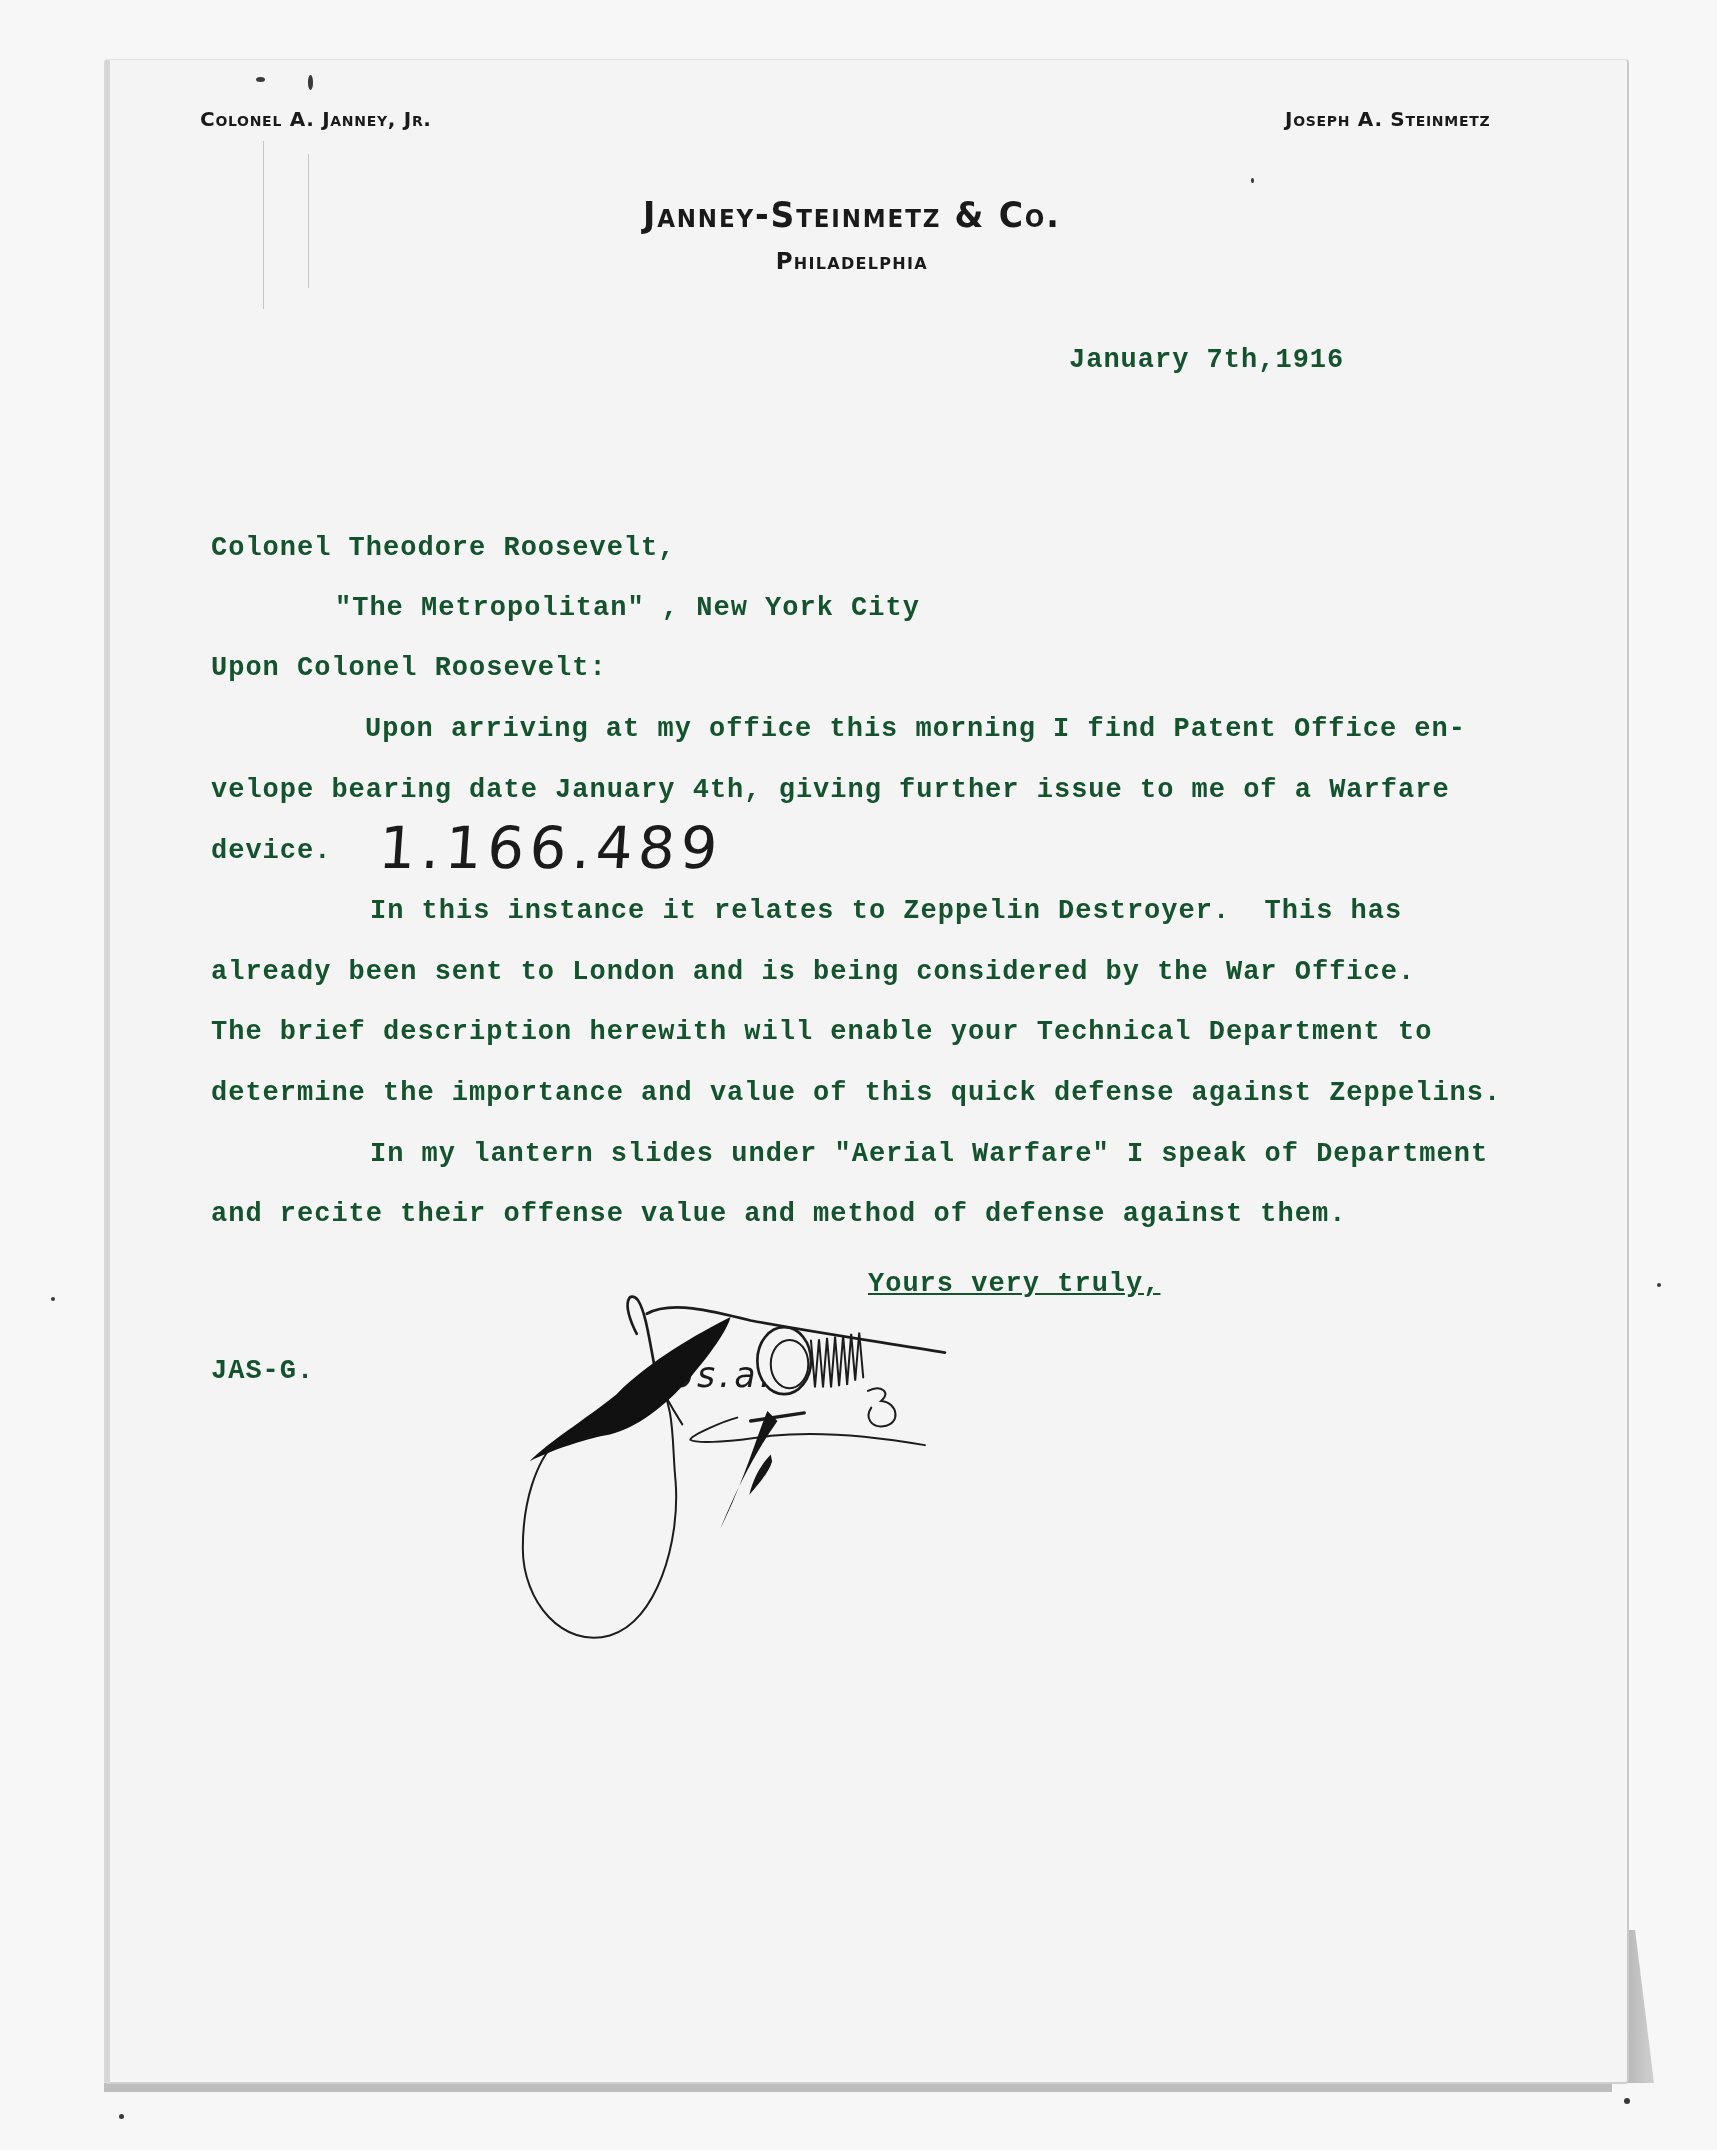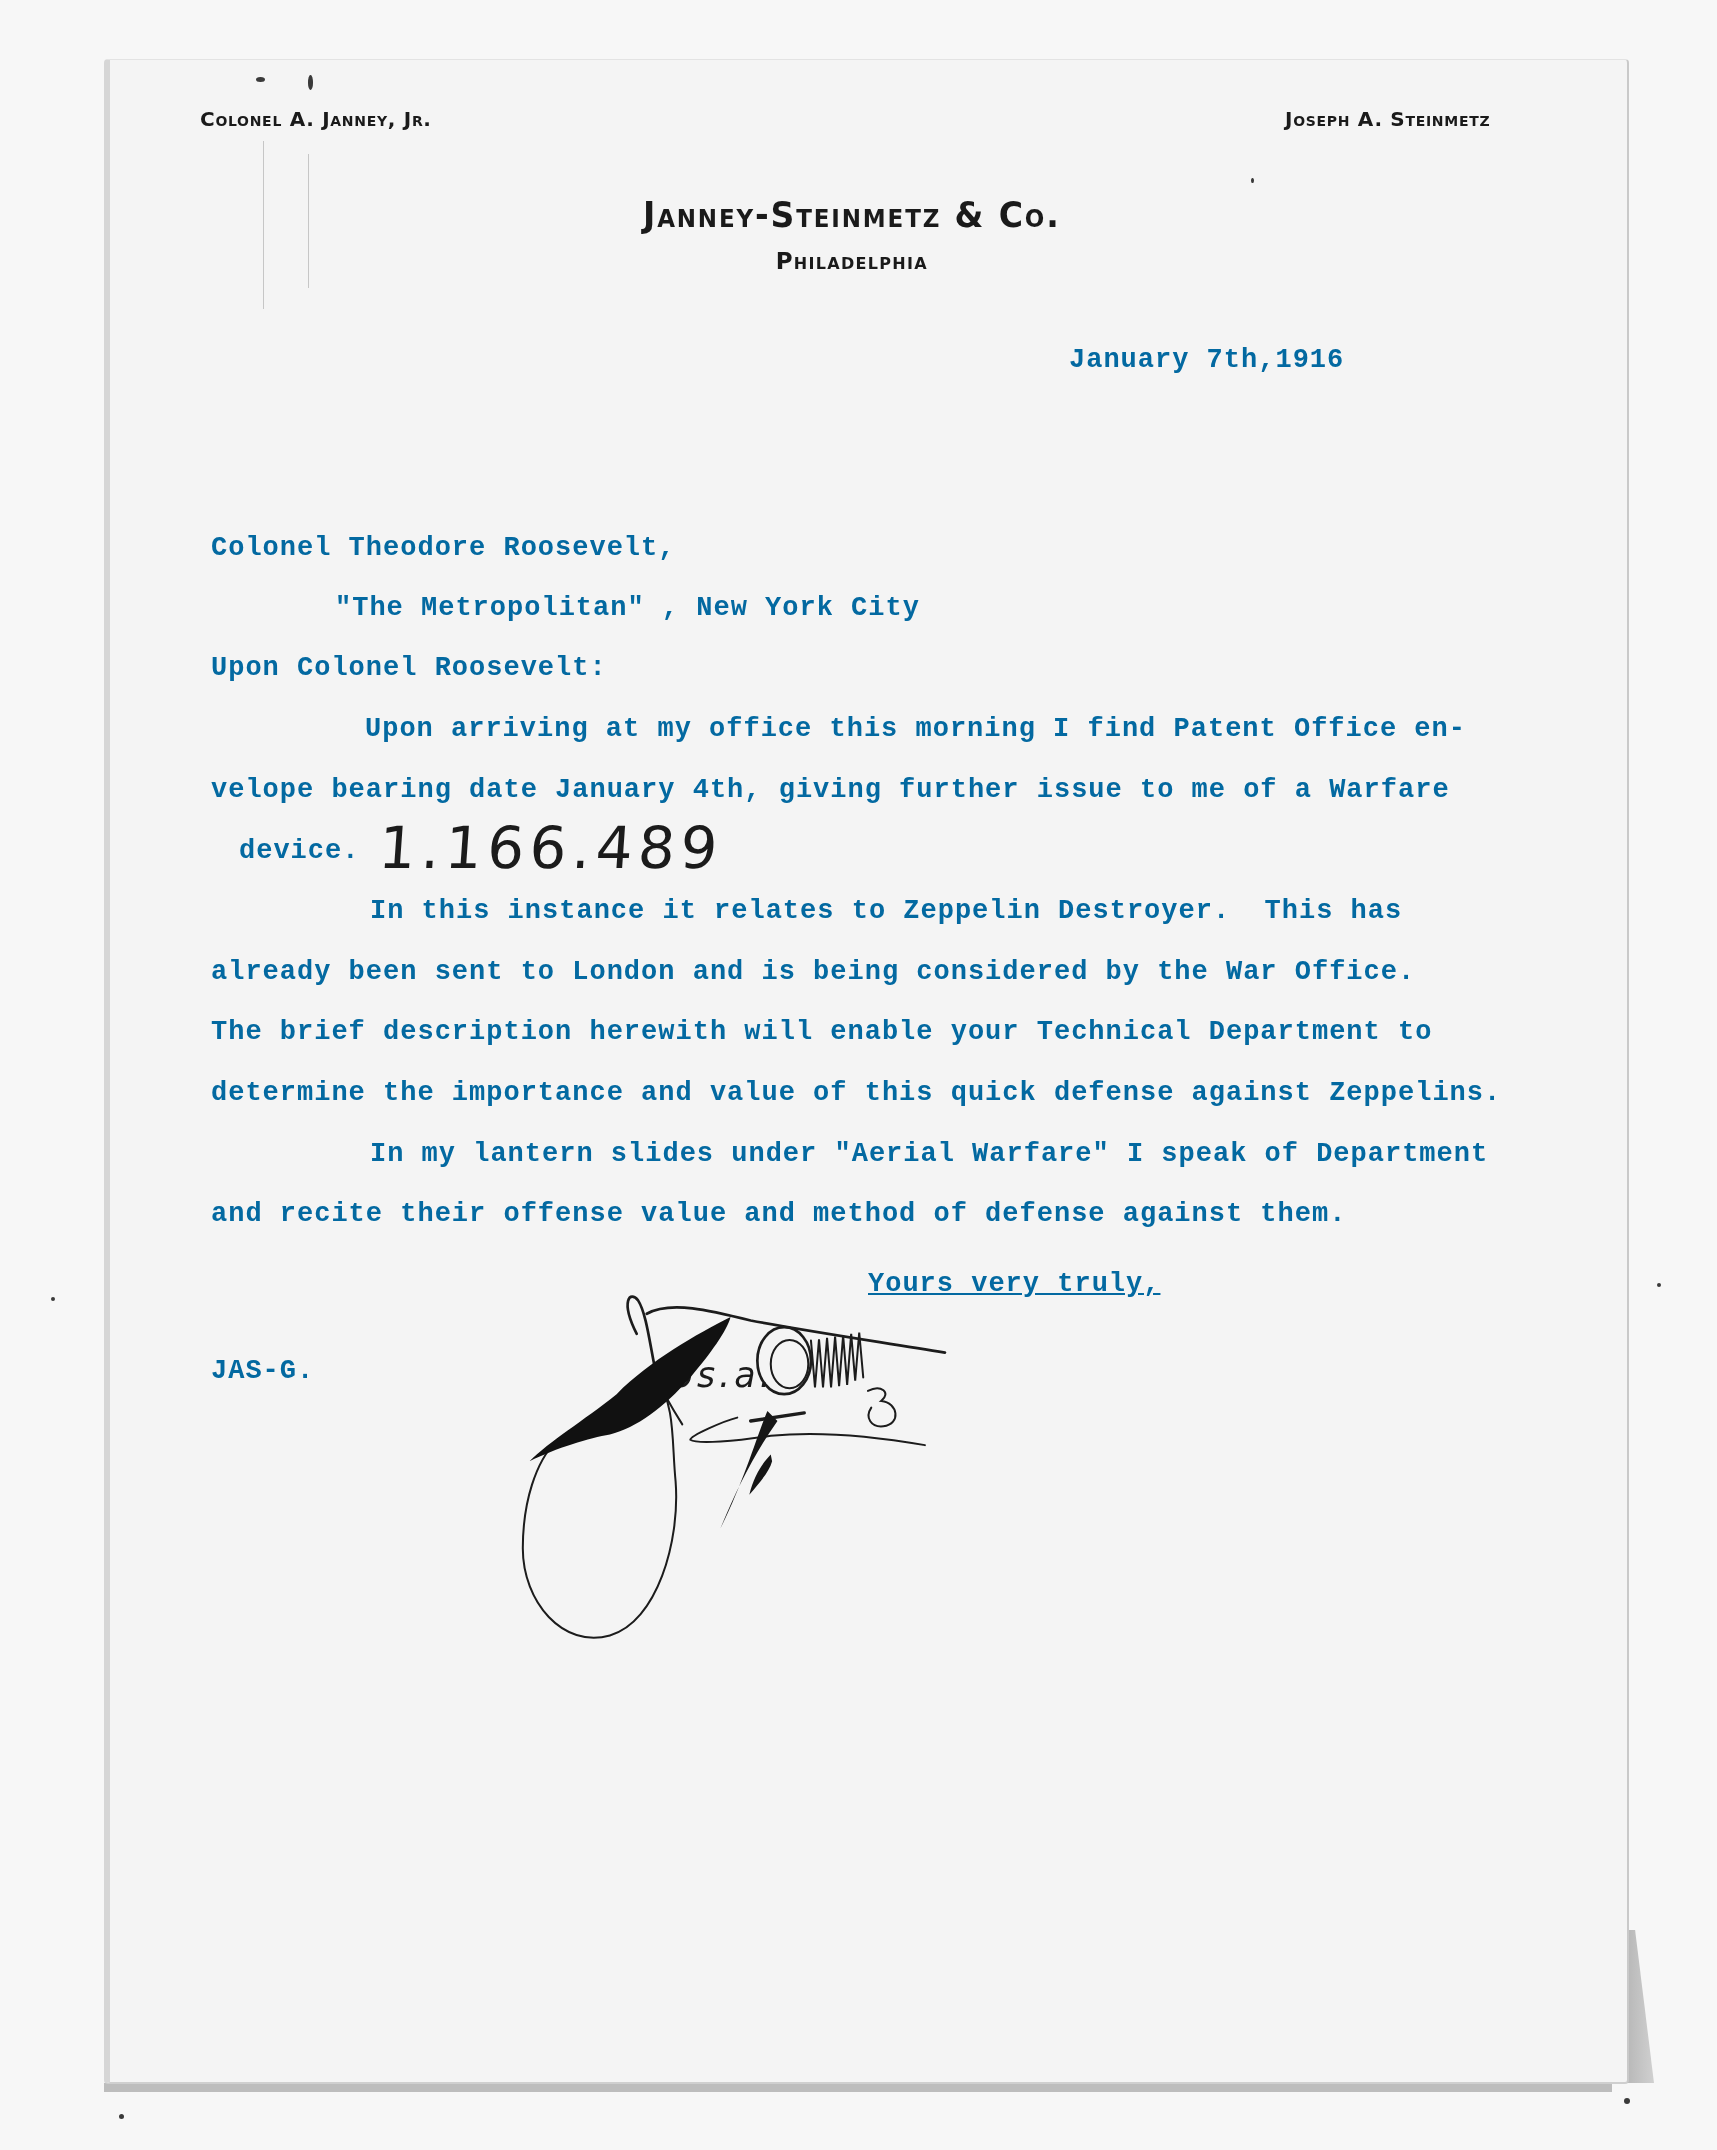--- a/index.html
+++ b/index.html
@@ -30,21 +30,21 @@
   .lh {
     position: absolute; font-family: "DejaVu Sans", "Liberation Sans", sans-serif;
     font-weight: bold; color: #1a1a1a; font-variant: small-caps; letter-spacing: 0.7px;
     white-space: nowrap;
   }
   .lh-left { left: 200px; top: 107px; font-size: 20px; }
   .lh-right { left: 1285px; top: 107px; font-size: 20px; }
   .lh-firm { left: 0; width: 1717px; text-align: center; top: 194px; font-size: 36px; letter-spacing: 2px; transform: translateX(-6.7px) scaleX(0.92); }
   .lh-city { left: 0; width: 1717px; text-align: center; top: 248px; font-size: 23px; letter-spacing: 1.3px; transform: translateX(-6.7px); }
   .tw {
-    position: absolute; white-space: pre; color: #0369a1;
+    position: absolute; white-space: pre; color: #14532d;
     font-family: "Liberation Mono", "DejaVu Sans Mono", monospace;
     font-size: 27px; line-height: 31px; letter-spacing: 1px;
     font-weight: bold;
   }
   .hand {
     position: absolute; font-family: "DejaVu Sans", "Liberation Sans", sans-serif;
     font-size: 58px; color: #1b1b1b; letter-spacing: 5.4px; white-space: nowrap;
     transform: skewX(-4deg);
   }
   .mark { position: absolute; background: #3a3a3a; border-radius: 50%; }
@@ -76,21 +76,21 @@
 
 <div class="tw" style="left:1069px; top:345px;">January 7th,1916</div>
 
 <div class="tw" style="left:211px; top:533px;">Colonel Theodore Roosevelt,</div>
 <div class="tw" style="left:335px; top:593px;">"The Metropolitan" , New York City</div>
 
 <div class="tw" style="left:211px; top:653px;">Upon Colonel Roosevelt:</div>
 
 <div class="tw" style="left:365px; top:714px;">Upon arriving at my office this morning I find Patent Office en-</div>
 <div class="tw" style="left:211px; top:775px;">velope bearing date January 4th, giving further issue to me of a Warfare</div>
-<div class="tw" style="left:211px; top:836px;margin-left:28px;">device.</div>
+<div class="tw" style="left:211px; top:836px;">device.</div>
 <div class="hand" style="left:379px; top:814px;">1.166.489</div>
 
 <div class="tw" style="left:370px; top:896px;">In this instance it relates to Zeppelin Destroyer.  This has</div>
 <div class="tw" style="left:211px; top:957px;">already been sent to London and is being considered by the War Office.</div>
 <div class="tw" style="left:211px; top:1017px;">The brief description herewith will enable your Technical Department to</div>
 <div class="tw" style="left:211px; top:1078px;">determine the importance and value of this quick defense against Zeppelins.</div>
 <div class="tw" style="left:370px; top:1139px;">In my lantern slides under "Aerial Warfare" I speak of Department</div>
 <div class="tw" style="left:211px; top:1199px;text-align:right;">and recite their offense value and method of defense against them.</div>
 
 <div class="tw" style="left:868px; top:1269px;text-decoration:underline;">Yours very truly,</div>

